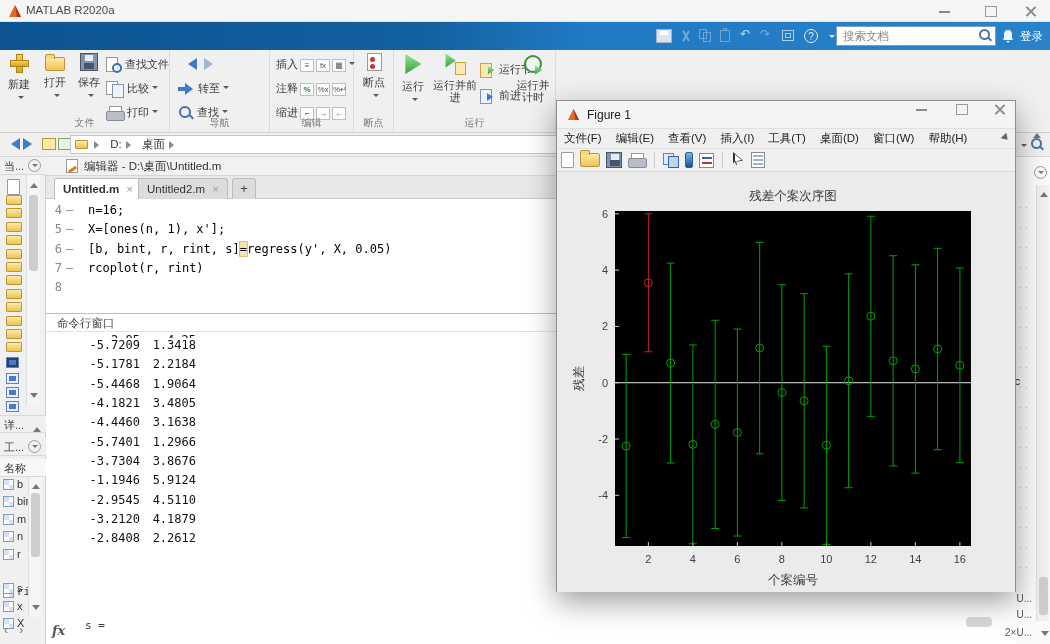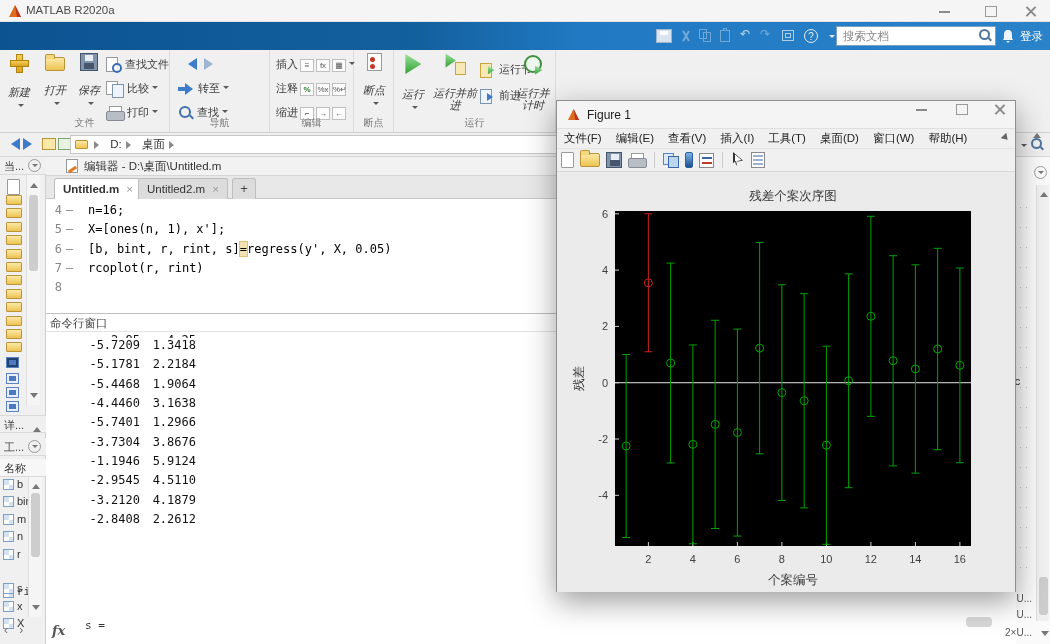--- a/index.html
+++ b/index.html
@@ -37,21 +37,21 @@
   .ic-mag { position:absolute; width:16px; height:16px; }
   .ic-mag::before { content:""; position:absolute; left:1px; top:1px; width:7px; height:7px; border:2px solid #4f759d; border-radius:50%; }
   .ic-mag::after { content:""; position:absolute; left:9px; top:10px; width:5px; height:2px; background:#4f759d; transform:rotate(45deg); }
   #signin { position:absolute; left:1020px; top:7px; color:#fff; font-size:11.5px; }
 
   
   #toolstrip { left:0; top:50px; width:1050px; height:83px; background:#f0f0f0; border-bottom:1px solid #d0d0d0; }
   .tsgroup { position:absolute; top:0; height:82px; border-right:1px solid #dcdcdc; }
   .glabel { position:absolute; bottom:2px; left:0; right:0; text-align:center; font-size:10px; color:#7a7a7a; }
   .bigbtn { position:absolute; top:3px; text-align:center; font-size:11px; color:#3c3c3c; }
-  .bigbtn .lbl { display:block; margin-top:10px;font-style:italic; }
+  .bigbtn .lbl { display:block; margin-top:2px; }
   .smallbtn { position:absolute; font-size:11px; color:#3c3c3c; height:18px; line-height:18px; white-space:nowrap; }
   .smallbtn .ic { vertical-align:middle; margin-right:3px; }
   .ic { display:inline-block; position:relative; }
   
   .ic-plus { width:20px; height:20px; }
   .ic-plus::before { content:""; position:absolute; left:8px; top:2px; width:5px; height:17px; background:linear-gradient(#f3cf59,#dca323); box-shadow:0 0 0 1px #b0820f; }
   .ic-plus::after { content:""; position:absolute; left:2px; top:8px; width:17px; height:5px; background:linear-gradient(#f3cf59,#dca323); box-shadow:0 0 0 1px #b0820f; }
   .ic-folder { width:20px; height:14px; background:linear-gradient(#fce9a7,#edc452); border:1px solid #bb943a; border-radius:2px; margin-top:4px; }
   .ic-folder::before { content:""; position:absolute; left:-1px; top:-4px; width:8px; height:4px; background:#f3d87e; border:1px solid #bb943a; border-bottom:none; border-radius:2px 2px 0 0; }
   .ic-floppy { width:18px; height:18px; background:#8194ab; border:1px solid #45566c; }
@@ -133,21 +133,21 @@
   #newtab { position:absolute; top:2px; height:21px; width:24px; text-align:center; line-height:20px; border:1px solid #bdbdbd; border-bottom:none; border-radius:3px 3px 0 0; background:#dcdcdc; color:#444; font-size:13px; }
   #codearea { position:absolute; left:0; top:42px; width:1004px; height:114px; background:#fff; }
   .codeline { position:absolute; left:0; width:980px; height:19.3px; font-family:"DejaVu Sans Mono",monospace; font-size:12px; color:#000; }
   .codeline .ln { position:absolute; left:0; width:16px; text-align:right; color:#888; }
   .codeline .mk { position:absolute; left:20px; color:#888; }
   .codeline .cd { position:absolute; left:42px; white-space:pre; }
   .hl { background:#f3e3b3; outline:1px solid #e0c277; }
   #codearea .vline { position:absolute; left:970px; top:0; height:114px; border-left:1px solid #e8e8e8; }
   #cmdsep { position:absolute; left:0; top:156px; width:1004px; border-top:1px solid #c0c0c0; }
   #cmdheader { position:absolute; left:0; top:157px; width:1004px; height:18px; background:#fff; border-bottom:1px solid #e3e3e3; font-size:11.5px; color:#444; }
-  #cmdheader .t { position:absolute; left:4px; top:2px;text-align:right; }
+  #cmdheader .t { position:absolute; left:11px; top:2px;text-align:right; }
   #cmdrows { position:absolute; left:0; top:176px; width:400px; }
   .crow { position:relative; height:19.33px; font-family:"DejaVu Sans Mono",monospace; font-size:12px; color:#111; }
   .crow .c1 { position:absolute; left:30px; width:64px; text-align:right; }
   .crow .c2 { position:absolute; left:100px; width:50px; text-align:right; }
   .crow.partial { height:5px; overflow:hidden; }
   #fxrow { position:absolute; left:0; top:462px; width:300px; height:22px; }
   #fxrow .fx { position:absolute; left:6px; top:4px; font-family:"DejaVu Serif",serif; font-style:italic; font-weight:bold; font-size:13px; color:#555; }
   #fxrow .sline { position:absolute; left:39px; top:0px; font-family:"DejaVu Sans Mono",monospace; font-size:11px; color:#333; }
 
   
@@ -479,20 +479,24 @@
         <span class="c1">-5.7209</span>
         <span class="c2">1.3418</span>
       </div>
       <div class="crow">
         <span class="c1">-5.1781</span>
         <span class="c2">2.2184</span>
       </div>
       <div class="crow">
         <span class="c1">-5.4468</span>
         <span class="c2">1.9064</span>
+      </div>
+      <div class="crow">
+        <span class="c1">-4.1821</span>
+        <span class="c2">3.4805</span>
       </div>
       <div class="crow">
         <span class="c1">-4.4460</span>
         <span class="c2">3.1638</span>
       </div>
       <div class="crow">
         <span class="c1">-5.7401</span>
         <span class="c2">1.2966</span>
       </div>
       <div class="crow">

